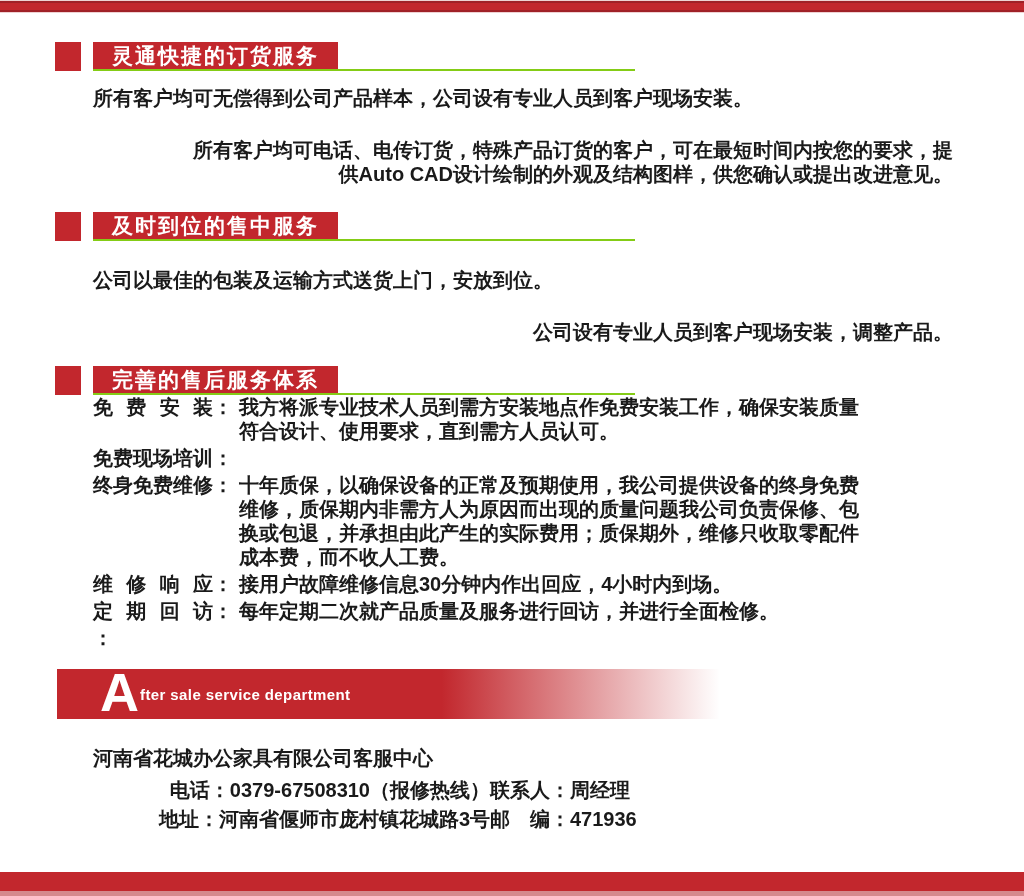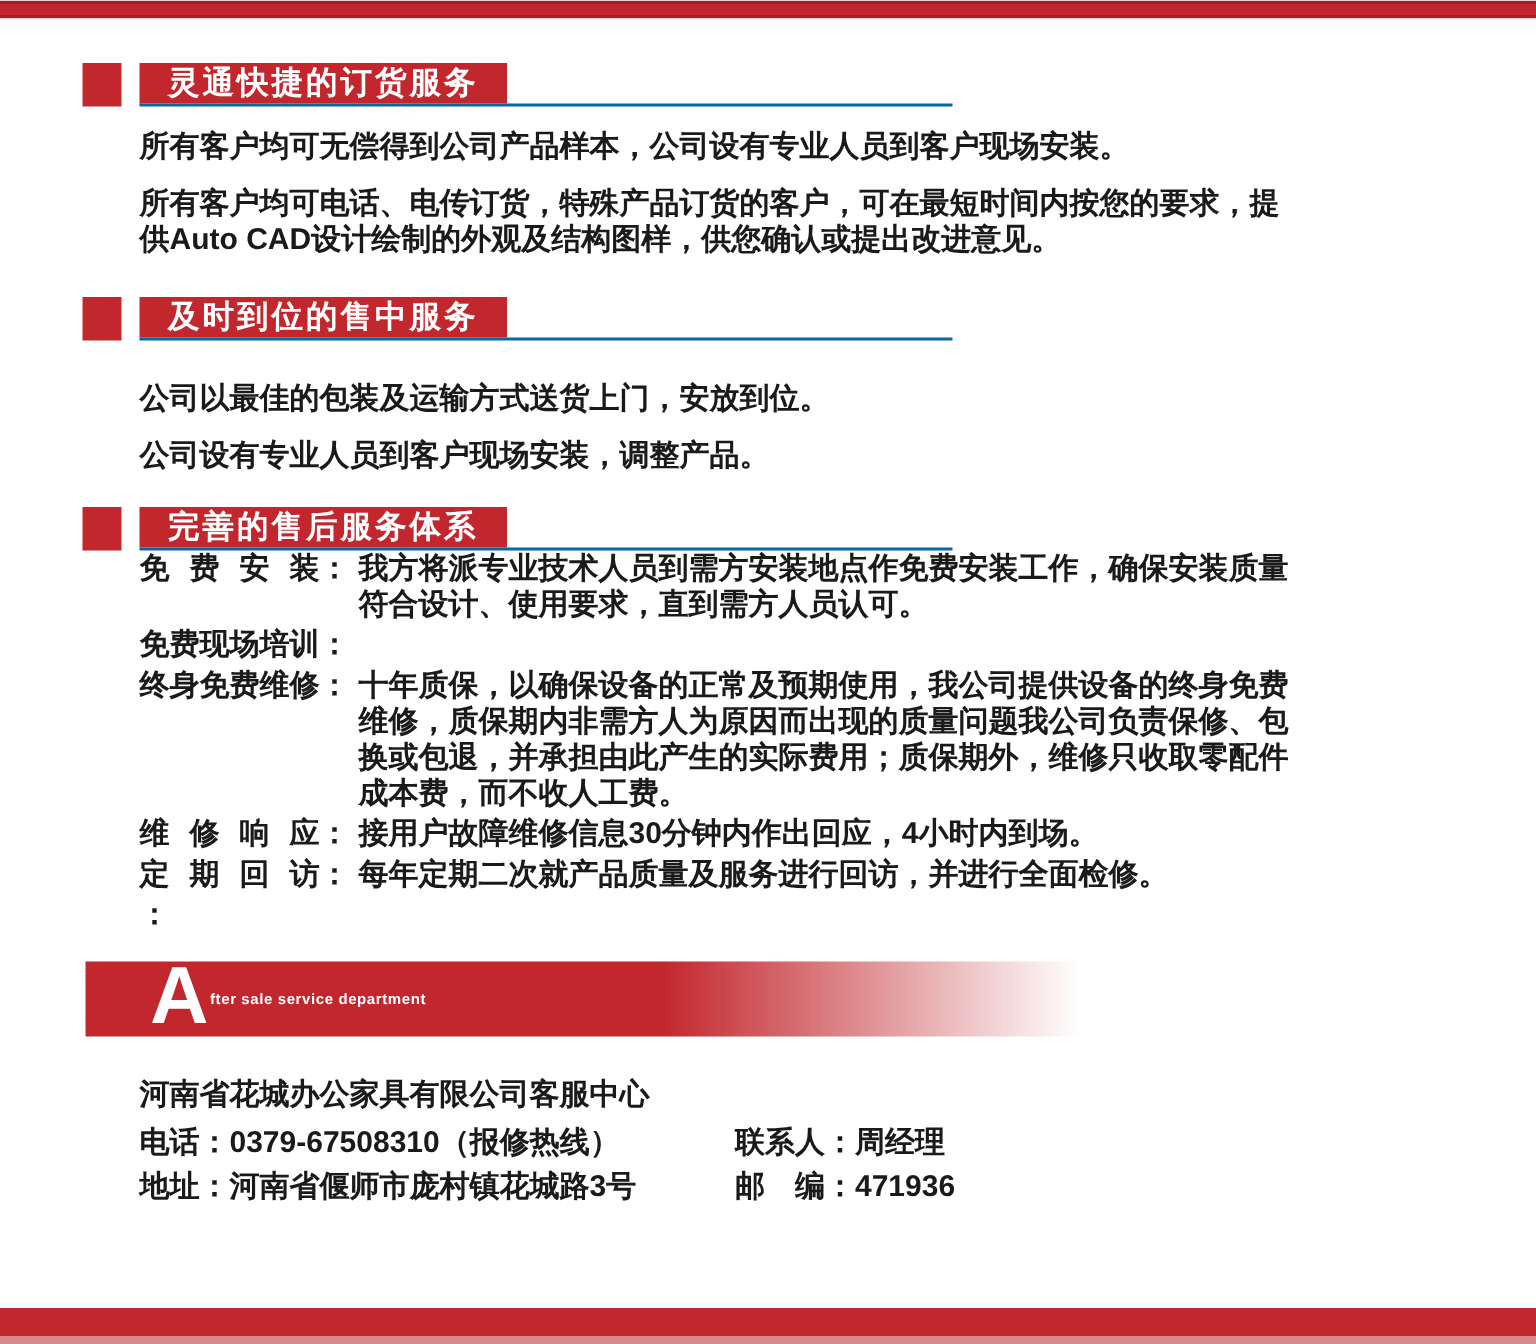--- a/index.html
+++ b/index.html
@@ -16,53 +16,53 @@
       #a02127 1px, #a02127 3px,
       #c2272d 3px, #c2272d 10px,
       #a02127 10px, #a02127 12px,
       #eed2d3 12px, #eed2d3 13px);
   }
   .sec-head { display:flex; margin-left:55px; }
   .sec-head.s1 { margin-top:29px; }
   .sec-head.s2 { margin-top:26px; }
   .sec-head.s3 { margin-top:22px; }
   .sq { width:26px; height:29px; background:#c2272d; margin-right:12px; flex:none; }
-  .head-rule { width:542px; border-bottom:2px solid #0369a1; }
+  .head-rule { width:542px; border-bottom:2px solid #84cc16; }
   .head-box {
     display:inline-block; background:#c2272d; color:#ffffff;
     font-size:21px; letter-spacing:2px; line-height:22px;
     padding:3px 19px 2px 19px;
   }
   .para {
     margin-left:93px; width:860px;
     font-size:20px; line-height:24px; white-space:pre-line;
   }
   .para.first { margin-top:15px; }
-  .para.next  { margin-top:14px; }
+  .para.next  { margin-top:28px;text-align:right; }
   .para.s2a { margin-top:27px; }
   .svc-list { }
   .item { display:flex; margin:0 0 3px 93px; font-size:20px; line-height:24px; }
   .lbl { width:120px; flex:none; display:inline-block; text-align:justify; text-align-last:justify; }
   .lbl-colon { flex:none; }
   .item-text { flex:none; width:678px; padding-left:6px; white-space:pre-line; }
   .banner {
     margin:19px 0 0 57px; width:663px; height:50px;
     background:linear-gradient(to right, #c2272d 0%, #c2272d 58%, rgba(194,39,45,0) 100%);
     color:#ffffff; display:flex; align-items:center; padding-left:43px;
   }
   .banner-initial { font-size:54px; line-height:46px; margin-top:-4px; }
   .banner-col { display:flex; flex-direction:column; margin-left:1px; }
   .banner-cn { font-size:27px; line-height:28px; letter-spacing:3px; }
-  .banner-en { font-size:10px; line-height:15px; letter-spacing:0.4px; }
+  .banner-en { font-size:15px; line-height:15px; letter-spacing:0.4px; }
   .contact { margin:26px 0 0 93px; font-size:20px; }
   .c-title { line-height:26px; }
   .c-row { display:flex; line-height:26px; }
   .c-row.r1 { margin-top:6px; }
   .c-row.r2 { margin-top:3px; }
-  .c-left { width:397px; flex:none; }
+  .c-left { width:397px; flex:none;text-align:right; }
   .bottombar {
     position:absolute; left:0; bottom:0; width:1024px; height:24px;
     background:linear-gradient(to bottom, #c2272d 0, #c2272d 19px, #d5898d 19px, #d5898d 24px);
   }
 </style>
 </head>
 <body>
 
 <div class="topbar"></div>
 

